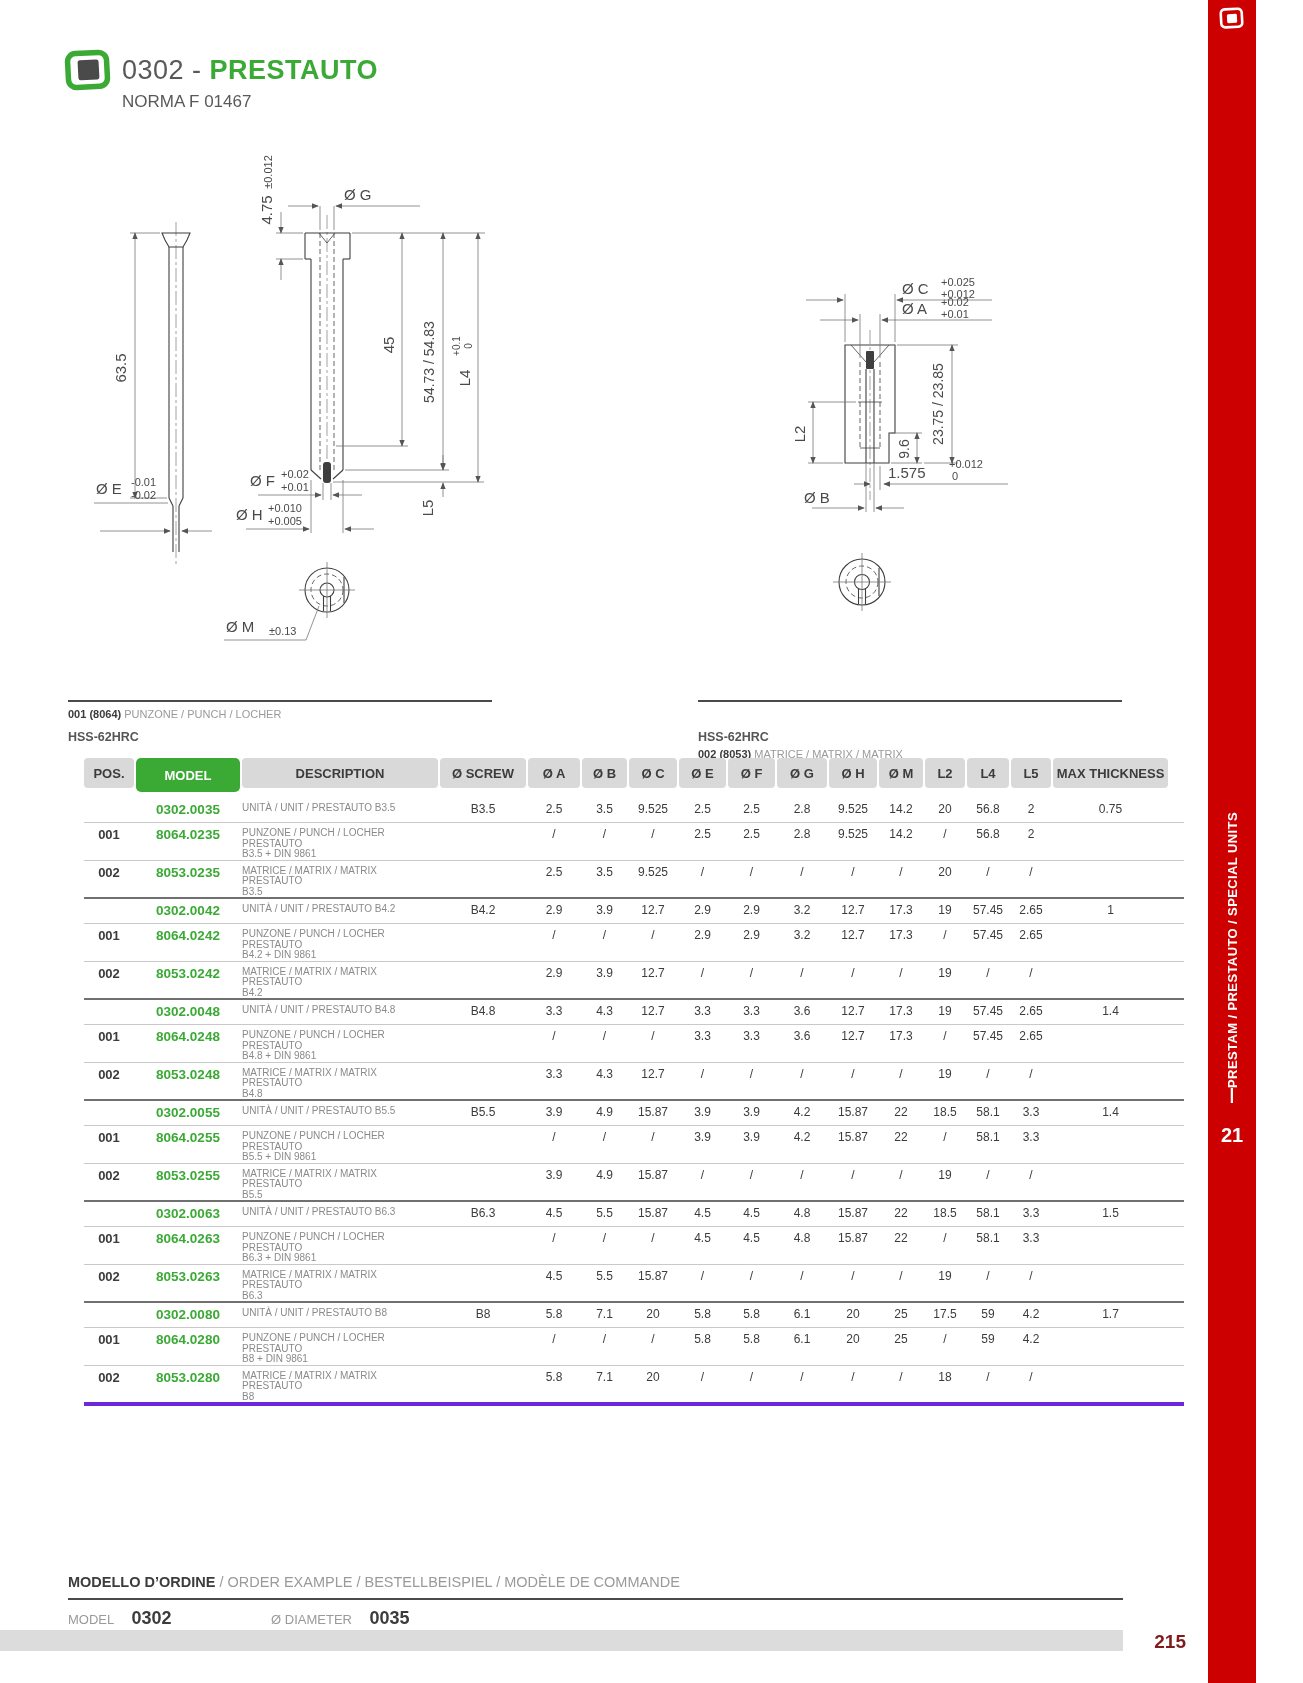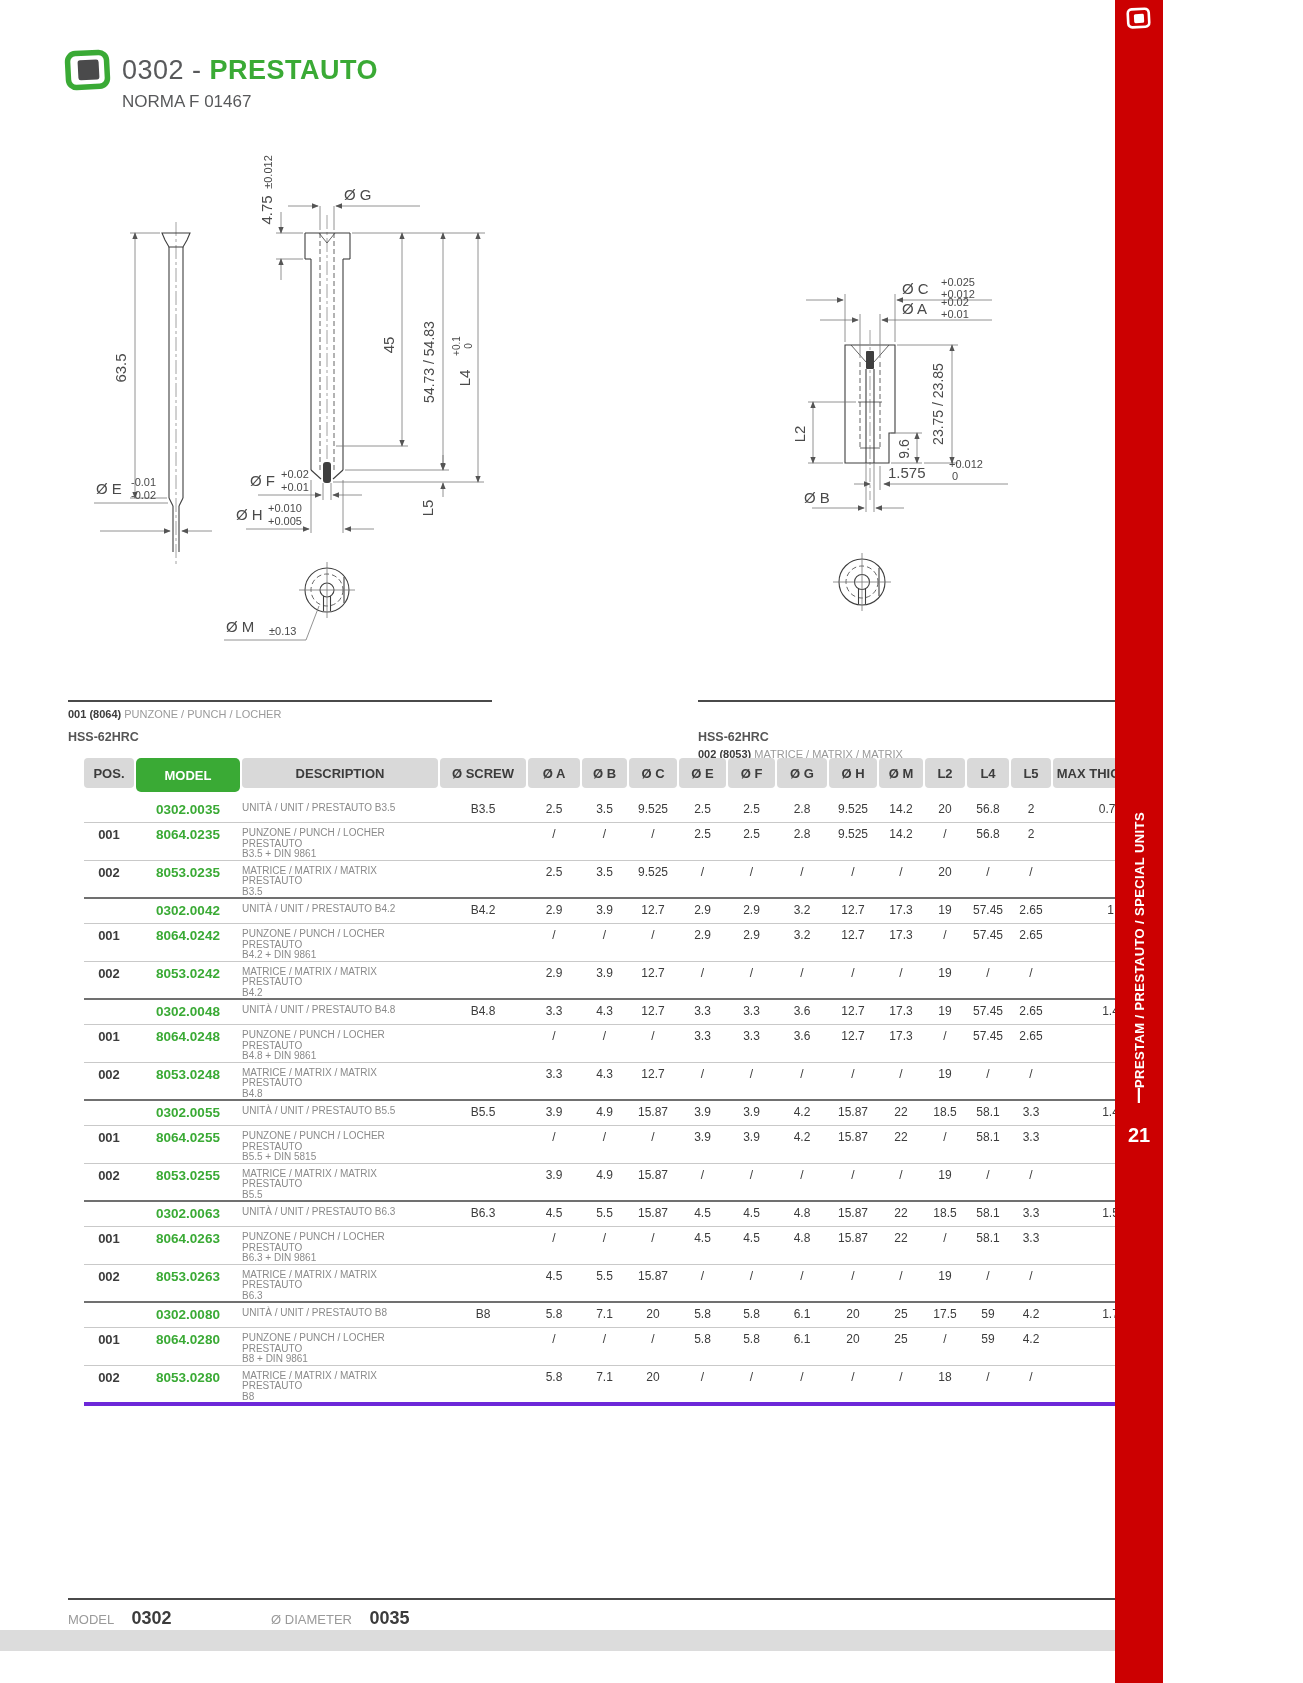--- a/index.html
+++ b/index.html
@@ -1,16 +1,16 @@
 <!DOCTYPE html>
 <html><head>
 <meta charset="utf-8">
 <style>
   html,body{margin:0;padding:0;background:#fff;}
-  #page{position:relative;width:1163px;height:1683px;background:#fff;overflow:hidden;
+  #page{position:relative;width:1256px;height:1683px;background:#fff;overflow:hidden;
         font-family:"Liberation Sans", sans-serif;}
   .abs{position:absolute;}
   
   #title-line{position:absolute;left:122px;top:55px;font-size:27px;color:#58595b;letter-spacing:.5px;}
   #title-line .code{font-weight:400;}
   #title-line .name{color:#3aaa35;font-weight:bold;}
   #subtitle{position:absolute;left:122px;top:92px;font-size:17px;color:#58595b;}
   
   svg text{fill:#4a4a4a;}
   .ol{stroke:#3f3f3f;stroke-width:1.1;fill:none;}
@@ -513,21 +513,21 @@
       <div class="tcell c-val col-l4">58.1</div>
       <div class="tcell c-val col-l5">3.3</div>
       <div class="tcell c-val col-max">1.4</div>
     </div>
 
     <div class="trow">
       <div class="tcell c-pos col-pos">001</div>
       <div class="tcell c-model col-model">8064.0255</div>
       <div class="tcell c-desc col-desc">
         <div class="d1">PUNZONE / PUNCH / LOCHER PRESTAUTO</div>
-            <div class="d2">B5.5 + DIN 5815</div>
+            <div class="d2">B5.5 + DIN 9861</div>
       </div>
       <div class="tcell c-val col-screw"></div>
       <div class="tcell c-val col-a">/</div>
       <div class="tcell c-val col-b">/</div>
       <div class="tcell c-val col-c">/</div>
       <div class="tcell c-val col-e">3.9</div>
       <div class="tcell c-val col-f">3.9</div>
       <div class="tcell c-val col-g">4.2</div>
       <div class="tcell c-val col-h">15.87</div>
       <div class="tcell c-val col-m">22</div>
@@ -686,20 +686,23 @@
       <div class="tcell c-val col-h">/</div>
       <div class="tcell c-val col-m">/</div>
       <div class="tcell c-val col-l2">18</div>
       <div class="tcell c-val col-l4">/</div>
       <div class="tcell c-val col-l5">/</div>
       <div class="tcell c-val col-max"></div>
     </div>
   </div>
   </div>
 
+  <div id="order-title">
+    <b>MODELLO D’ORDINE</b><span> / ORDER EXAMPLE / BESTELLBEISPIEL / MODÈLE DE COMMANDE</span>
+  </div>
   <div id="order-rule"></div>
   <div id="order-row">
     <span>MODEL</span>
     <span class="val" style="margin-left:14px">0302</span>
     <span style="margin-left:96px">Ø DIAMETER</span>
     <span class="val" style="margin-left:14px">0035</span>
   </div>
   <div id="footer-bar"></div>
   <div id="page-number">215</div>
 

